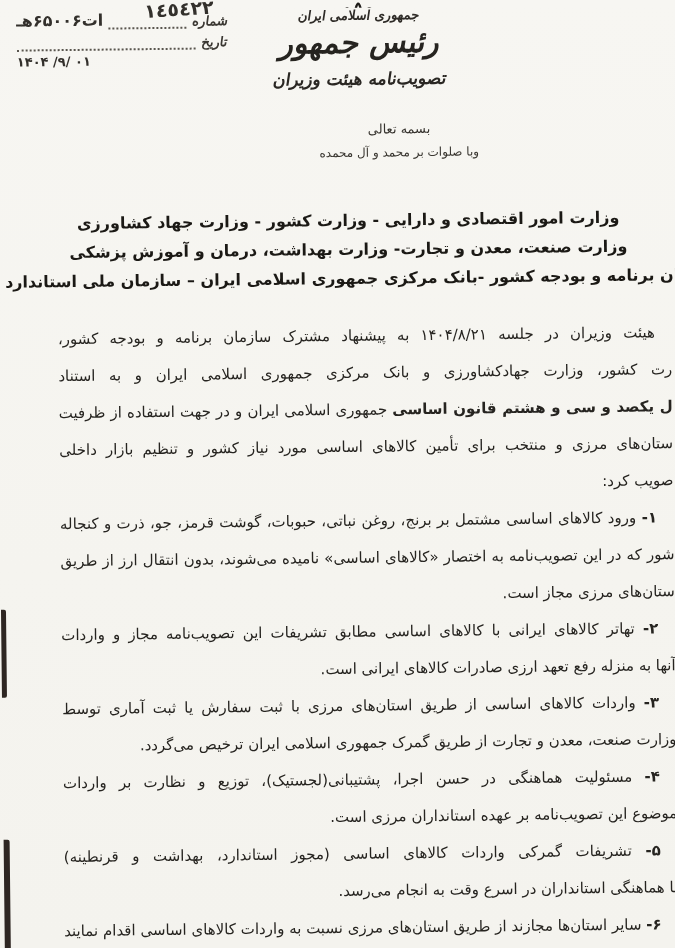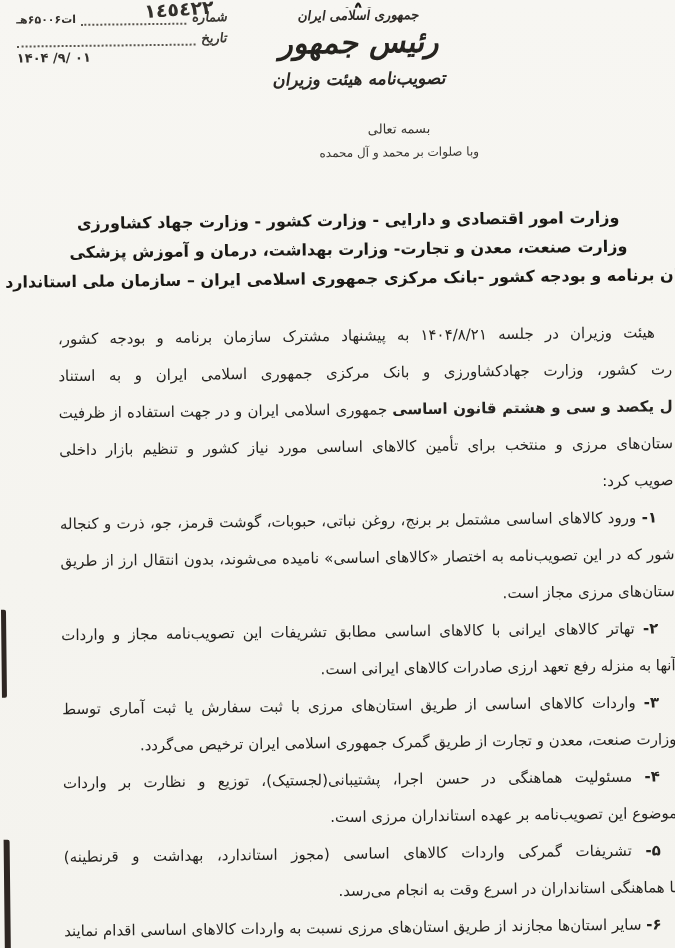--- a/index.html
+++ b/index.html
@@ -14,21 +14,21 @@
   
   .stamp{position:absolute;left:22px;top:2px;width:210px;direction:rtl;font-size:12px;}
   .stamp .hand{font-weight:bold;color:#33302c;}
   .stamp-number{
     position:absolute;top:-6px;right:12px;font-size:19px;font-weight:bold;
     letter-spacing:3px;transform:rotate(-3deg);color:#3a3733;direction:ltr;
   }
   .srow{display:flex;direction:rtl;align-items:flex-end;gap:5px;margin-top:6px;}
   .slabel{font-style:italic;font-weight:bold;font-size:13px;color:#3b3833;transform:skewX(6deg);}
   .dotline{flex:1;border-bottom:2px dotted #5a564f;height:11px;}
-  .suffix{font-size:11px;letter-spacing:1px;white-space:nowrap;direction:rtl;}
+  .suffix{font-size:16px;letter-spacing:1px;white-space:nowrap;direction:rtl;}
   .sdate{margin-top:3px;padding-right:34px;font-size:13px;font-weight:bold;
          letter-spacing:2px;direction:ltr;text-align:left;color:#34312d;}
 
   
   .hdr{position:absolute;left:52px;right:0;top:-3px;text-align:center;direction:rtl;}
   .emblem{height:11px;overflow:hidden;margin:0 auto;width:40px;}
   .hdr-country{font-size:13px;font-weight:bold;font-style:italic;color:#2e2b27;transform:skewX(5deg);}
   .hdr-title{font-size:30px;font-weight:bold;font-style:italic;margin-top:2px;
              transform:skewX(4deg);color:#262420;}
   .hdr-sub{font-size:17px;font-weight:bold;font-style:italic;margin-top:9px;

